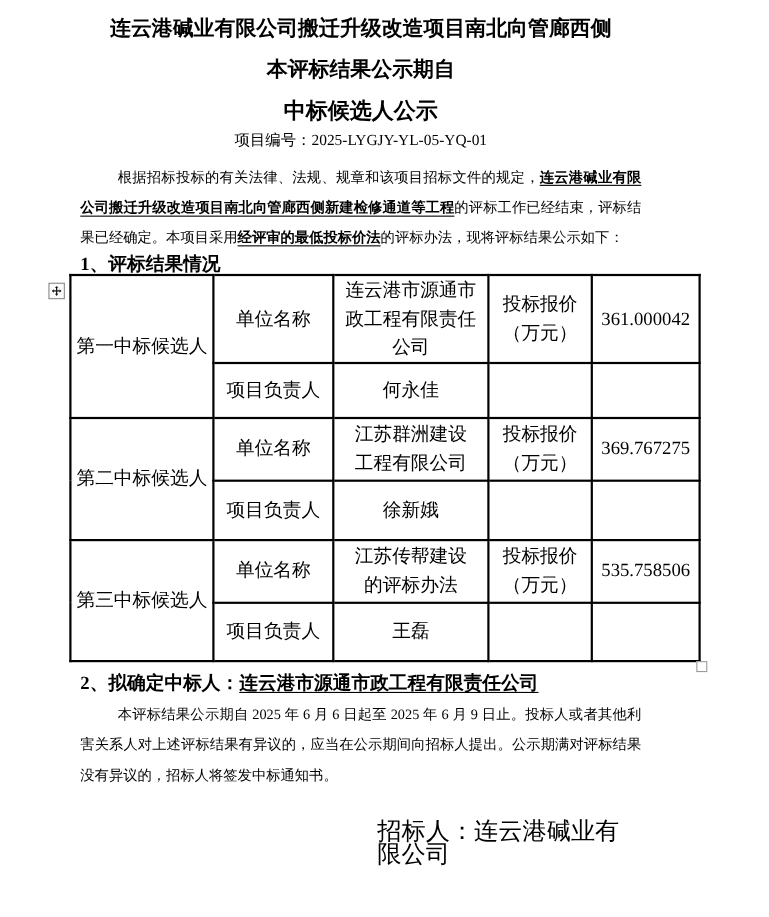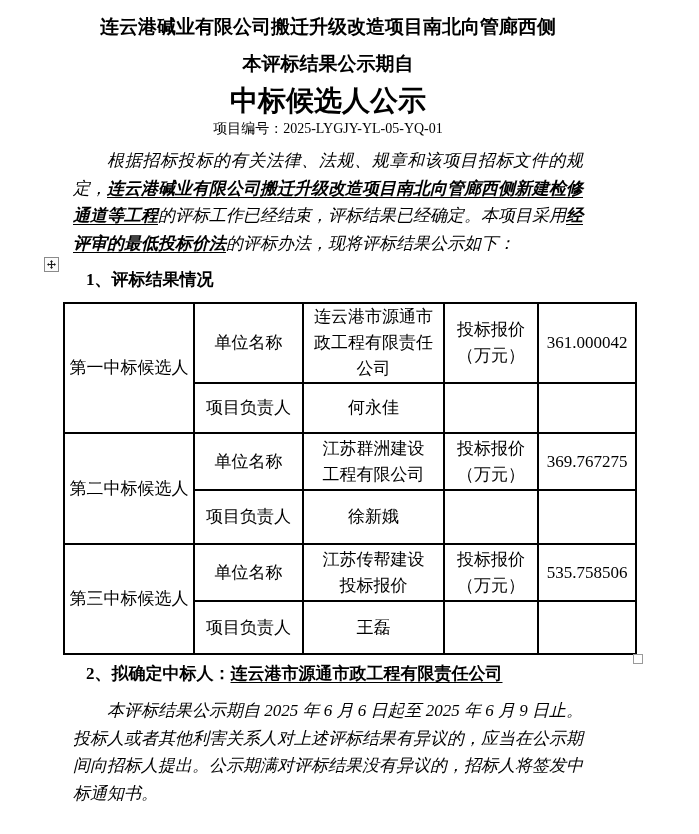--- a/index.html
+++ b/index.html
@@ -11,35 +11,34 @@
     overflow: hidden;
   }
   .page { position: relative; width: 699px; height: 834px; background: #fff; }
   .content { padding: 14px 116px 0 73px; }
 
   
   .title-line {
     font-size: 19px; font-weight: bold; text-align: center;
     line-height: 25px; margin: 0 0 12px 0;
   }
-  .title-line.third { font-size: 28px; line-height: 26px; margin-bottom: 2px; }
+  .title-line.third { font-size: 20px; line-height: 26px; margin-bottom: 2px; }
   .project-no { font-size: 14px; text-align: center; line-height: 26px; margin: 0; }
 
   
   .para {
-    font-size: 17px; line-height: 27.5px; text-align: justify;
+    font-size: 13px; line-height: 27.5px; text-align: justify;
     text-indent: 34px; margin: 5px 0 0 0;
     word-break: break-all;
-    font-style: italic;
   }
   .bu { font-weight: bold; text-decoration: underline; text-underline-offset: 3px; }
 
   
   .sec-heading {
-    font-size: 17px; font-weight: bold; line-height: 19px; margin: 13px;
+    font-size: 17px; font-weight: bold; line-height: 19px; margin: 0;
     position: relative;
   }
   .sec-heading.second { margin-top: 9px; line-height: 20px; }
 
   
   .table-wrap { position: relative; }
   table.results {
     border-collapse: collapse; table-layout: fixed;
     width: 572px; margin-left: -10px;
   }
@@ -138,21 +137,21 @@
             <td>项目负责人</td>
             <td>徐新娥</td>
             <td></td>
             <td></td>
           </tr>
 
           <tr class="r3a">
             <td rowspan="2">第三中标候选人</td>
             <td>单位名称</td>
             <td class="preline">江苏传帮建设
-投标报价</td>
+的评标办法</td>
             <td class="preline">投标报价
 （万元）</td>
             <td>535.758506</td>
           </tr>
           <tr class="r3b">
             <td>项目负责人</td>
             <td>王磊</td>
             <td></td>
             <td></td>
           </tr>

